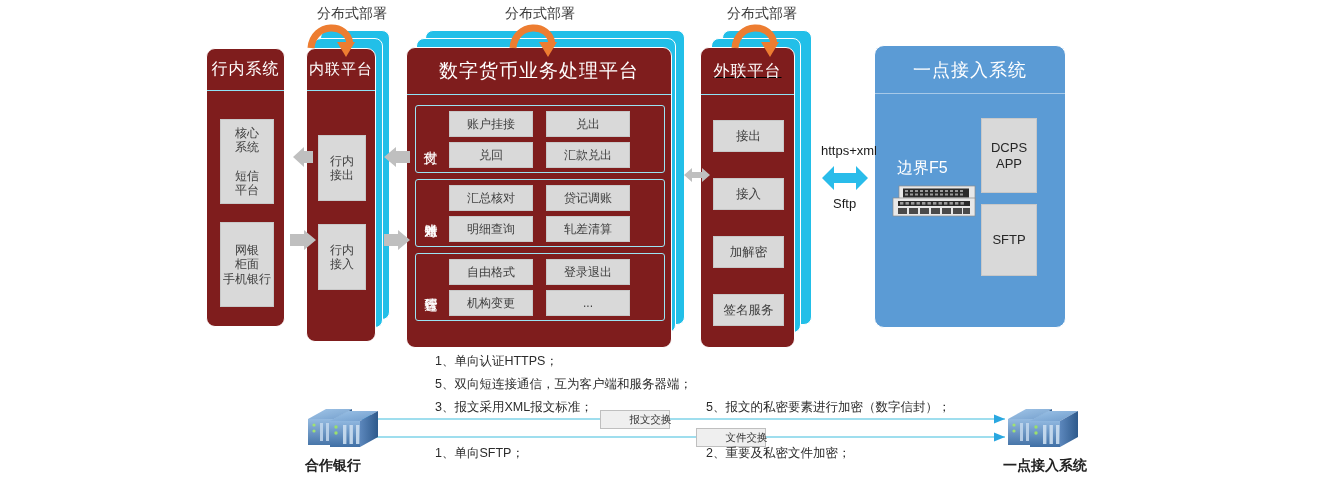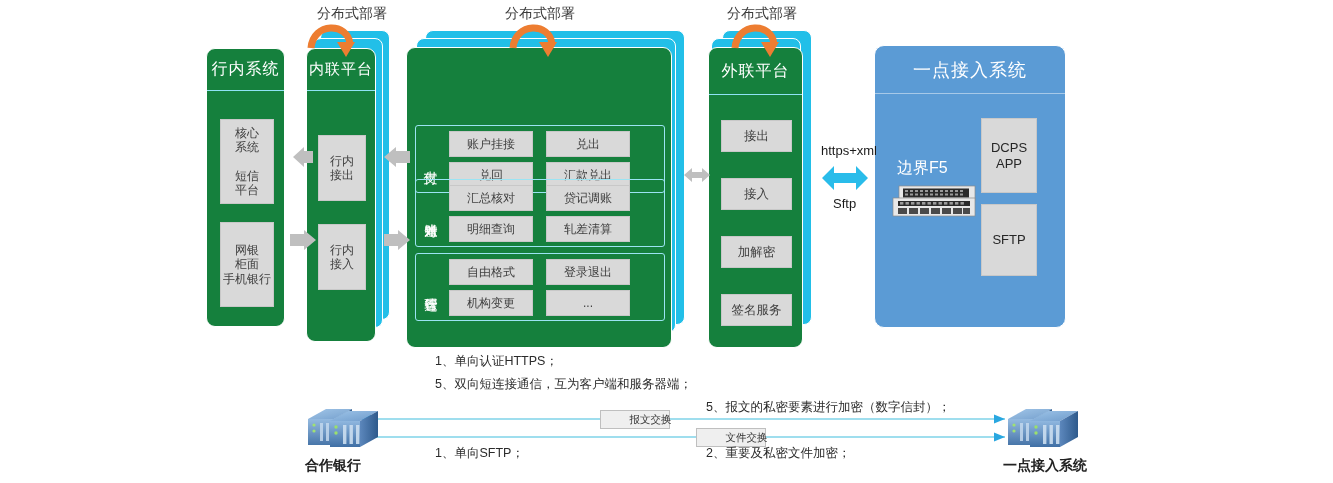--- a/index.html
+++ b/index.html
@@ -16,21 +16,21 @@
   
   .stack { position: absolute; }
   .layer {
     position: absolute;
     background: #22BFE8;
     border-radius: 8px 8px 8px 8px;
     border: 1px solid #ffffff;
   }
   .card {
     position: absolute;
-    background: #15803d;
+    background: #7f1d1d;
     border-radius: 9px;
     border: 1px solid #ffffff;
     overflow: hidden;
   }
   .card-title {
     color: #ffffff;
     text-align: center;
     font-weight: normal;
     letter-spacing: 1px;
     display: flex; align-items: center; justify-content: center;
@@ -135,22 +135,23 @@
       <div class="gbox" style="left:11px; top:175px; width:48px; height:66px; font-size:12px;">
         <span>行内<br>接入</span>
       </div>
     </div>
   </div>
 
   <div class="stack" style="left:406px; top:30px; width:290px; height:305px;">
     <div class="layer" style="left:19px; top:0px; width:260px; height:295px;"></div>
     <div class="layer" style="left:10px; top:8px; width:260px; height:295px;"></div>
     <div class="card" style="left:0px; top:17px; width:266px; height:301px;">
-
-      <div class="grp" style="left:8px; top:57px; width:250px; height:68px;margin-top:20px;">
+      <div class="card-title" style="left:0; top:0; width:100%; height:47px; font-size:19px;">数字货币业务处理平台</div>
+
+      <div class="grp" style="left:8px; top:57px; width:250px; height:68px;">
         <div class="grp-label" style="left:4px; top:6px; width:22px; height:56px; font-size:14px;">支付</div>
         <div class="gbox" style="left:33px; top:5px; width:84px; height:26px; font-size:12px;">账户挂接</div>
         <div class="gbox" style="left:130px; top:5px; width:84px; height:26px; font-size:12px;">兑出</div>
         <div class="gbox" style="left:33px; top:36px; width:84px; height:26px; font-size:12px;">兑回</div>
         <div class="gbox" style="left:130px; top:36px; width:84px; height:26px; font-size:12px;">汇款兑出</div>
       </div>
 
       <div class="grp" style="left:8px; top:205px; width:250px; height:68px;">
         <div class="grp-label" style="left:4px; top:2px; width:22px; height:64px; font-size:13px;">运行管理</div>
         <div class="gbox" style="left:33px; top:5px; width:84px; height:26px; font-size:12px;">自由格式</div>
@@ -165,21 +166,21 @@
         <div class="gbox" style="left:130px; top:5px; width:84px; height:26px; font-size:12px;">贷记调账</div>
         <div class="gbox" style="left:33px; top:36px; width:84px; height:26px; font-size:12px;">明细查询</div>
         <div class="gbox" style="left:130px; top:36px; width:84px; height:26px; font-size:12px;">轧差清算</div>
       </div>
     </div>
   </div>
 
   <div class="stack" style="left:700px; top:30px; width:120px; height:305px;">
     <div class="layer" style="left:22px; top:0px; width:90px; height:295px;"></div>
     <div class="layer" style="left:11px; top:8px; width:90px; height:295px;"></div>
-    <div class="card" style="left:8px; top:17px; width:95px; height:301px;">
+    <div class="card" style="left:0px; top:17px; width:95px; height:301px;text-decoration:underline;">
       <div class="card-title" style="left:0; top:0; width:100%; height:47px; font-size:16px;">外联平台</div>
       <div class="gbox" style="left:12px; top:72px; width:71px; height:32px; font-size:12.5px;">接出</div>
       <div class="gbox" style="left:12px; top:130px; width:71px; height:32px; font-size:12.5px;">接入</div>
       <div class="gbox" style="left:12px; top:188px; width:71px; height:32px; font-size:12.5px;">加解密</div>
       <div class="gbox" style="left:12px; top:246px; width:71px; height:32px; font-size:12.5px;">签名服务</div>
     </div>
   </div>
 
   <div class="card" style="left:874px; top:45px; width:192px; height:283px; background:#5B9BD5; border-radius:10px;">
     <div class="card-title" style="left:0; top:0; width:100%; height:48px; font-size:18px; border-bottom:1px solid #A7C9E8;">一点接入系统</div>
@@ -355,20 +356,21 @@
           <circle cx="6" cy="26" r="1.7" fill="#9BE06B"></circle>
         <rect x="13" y="18" width="3.4" height="19" fill="#CBDEF0" opacity="0.9"></rect>
         <rect x="19.5" y="18" width="3.4" height="19" fill="#CBDEF0" opacity="0.9"></rect>
         <rect x="26" y="18" width="3.4" height="19" fill="#CBDEF0" opacity="0.9"></rect>
       </g>
     </g>
   </svg>
 
   <div class="note" style="left:435px; top:353px;">1、单向认证HTTPS；</div>
   <div class="note" style="left:435px; top:376px;">5、双向短连接通信，互为客户端和服务器端；</div>
+  <div class="note" style="left:435px; top:399px;">3、报文采用XML报文标准；</div>
   <div class="note" style="left:706px; top:399px;">5、报文的私密要素进行加密（数字信封）；</div>
 
   <div class="exch-label" style="left:600px; top:410px; width:70px; height:19px;">报文交换</div>
   <div class="exch-label" style="left:696px; top:428px; width:70px; height:19px;">文件交换</div>
 
   <div class="note" style="left:435px; top:445px;">1、单向SFTP；</div>
   <div class="note" style="left:706px; top:445px;">2、重要及私密文件加密；</div>
 
   <div class="node-label" style="left:305px; top:457px;">合作银行</div>
   <div class="node-label" style="left:1003px; top:457px;">一点接入系统</div>

